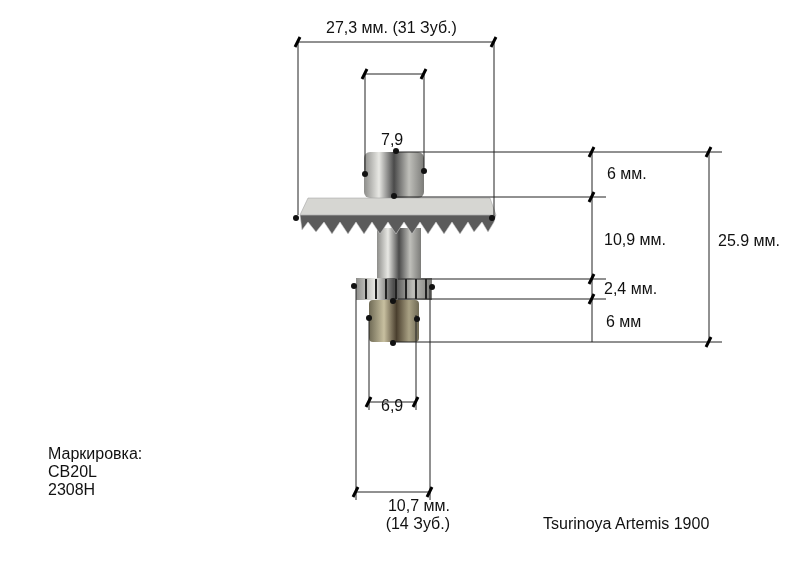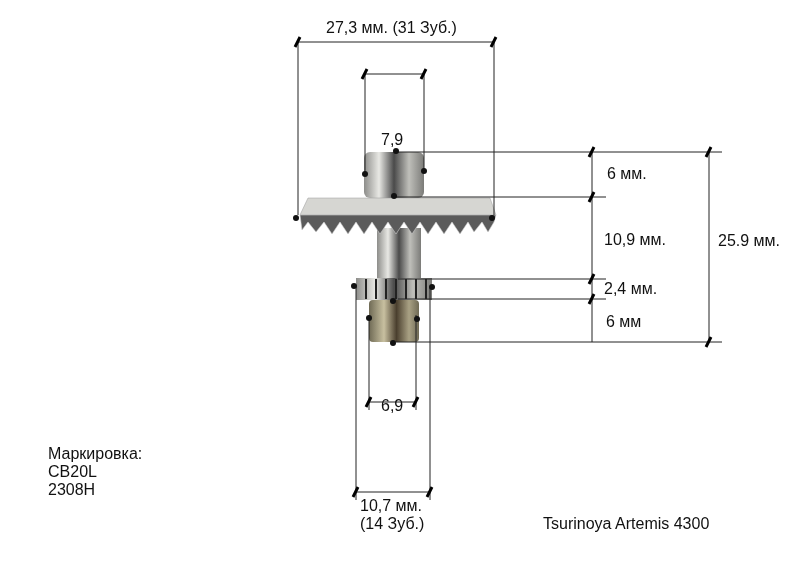--- a/index.html
+++ b/index.html
@@ -1,20 +1,20 @@
 <!DOCTYPE html>
 <html><head>
 <meta charset="utf-8">
 <style>
   html, body { margin:0; padding:0; background:#ffffff; }
   body { width:790px; height:570px; position:relative; overflow:hidden;
          font-family:"Liberation Sans", sans-serif; color:#111; }
   svg { position:absolute; left:0; top:0; }
   .lbl { position:absolute; font-size:16px; line-height:18px; white-space:nowrap; color:#111; }
-  .center { text-align:left; }
+  .center { text-align:right; }
 </style>
 </head>
 <body>
 
 <svg width="790" height="570" viewBox="0 0 790 570">
   <defs>
     <linearGradient id="metal" x1="0" x2="1" y1="0" y2="0">
       <stop offset="0" stop-color="#8d8d8a"></stop>
       <stop offset="0.25" stop-color="#e8e8e4"></stop>
       <stop offset="0.5" stop-color="#4a4a4a"></stop>
@@ -128,13 +128,13 @@
   <div>10,7 мм.</div>
   <div>(14 Зуб.)</div>
 </div>
 
 <div class="lbl" style="left:48px; top:445px;">
   <div>Маркировка:</div>
   <div>CB20L</div>
   <div>2308H</div>
 </div>
 
-<div class="lbl" style="left:543px; top:515px;">Tsurinoya Artemis 4300</div>
+<div class="lbl" style="left:543px; top:515px;">Tsurinoya Artemis 1900</div>
 
 </body></html>

